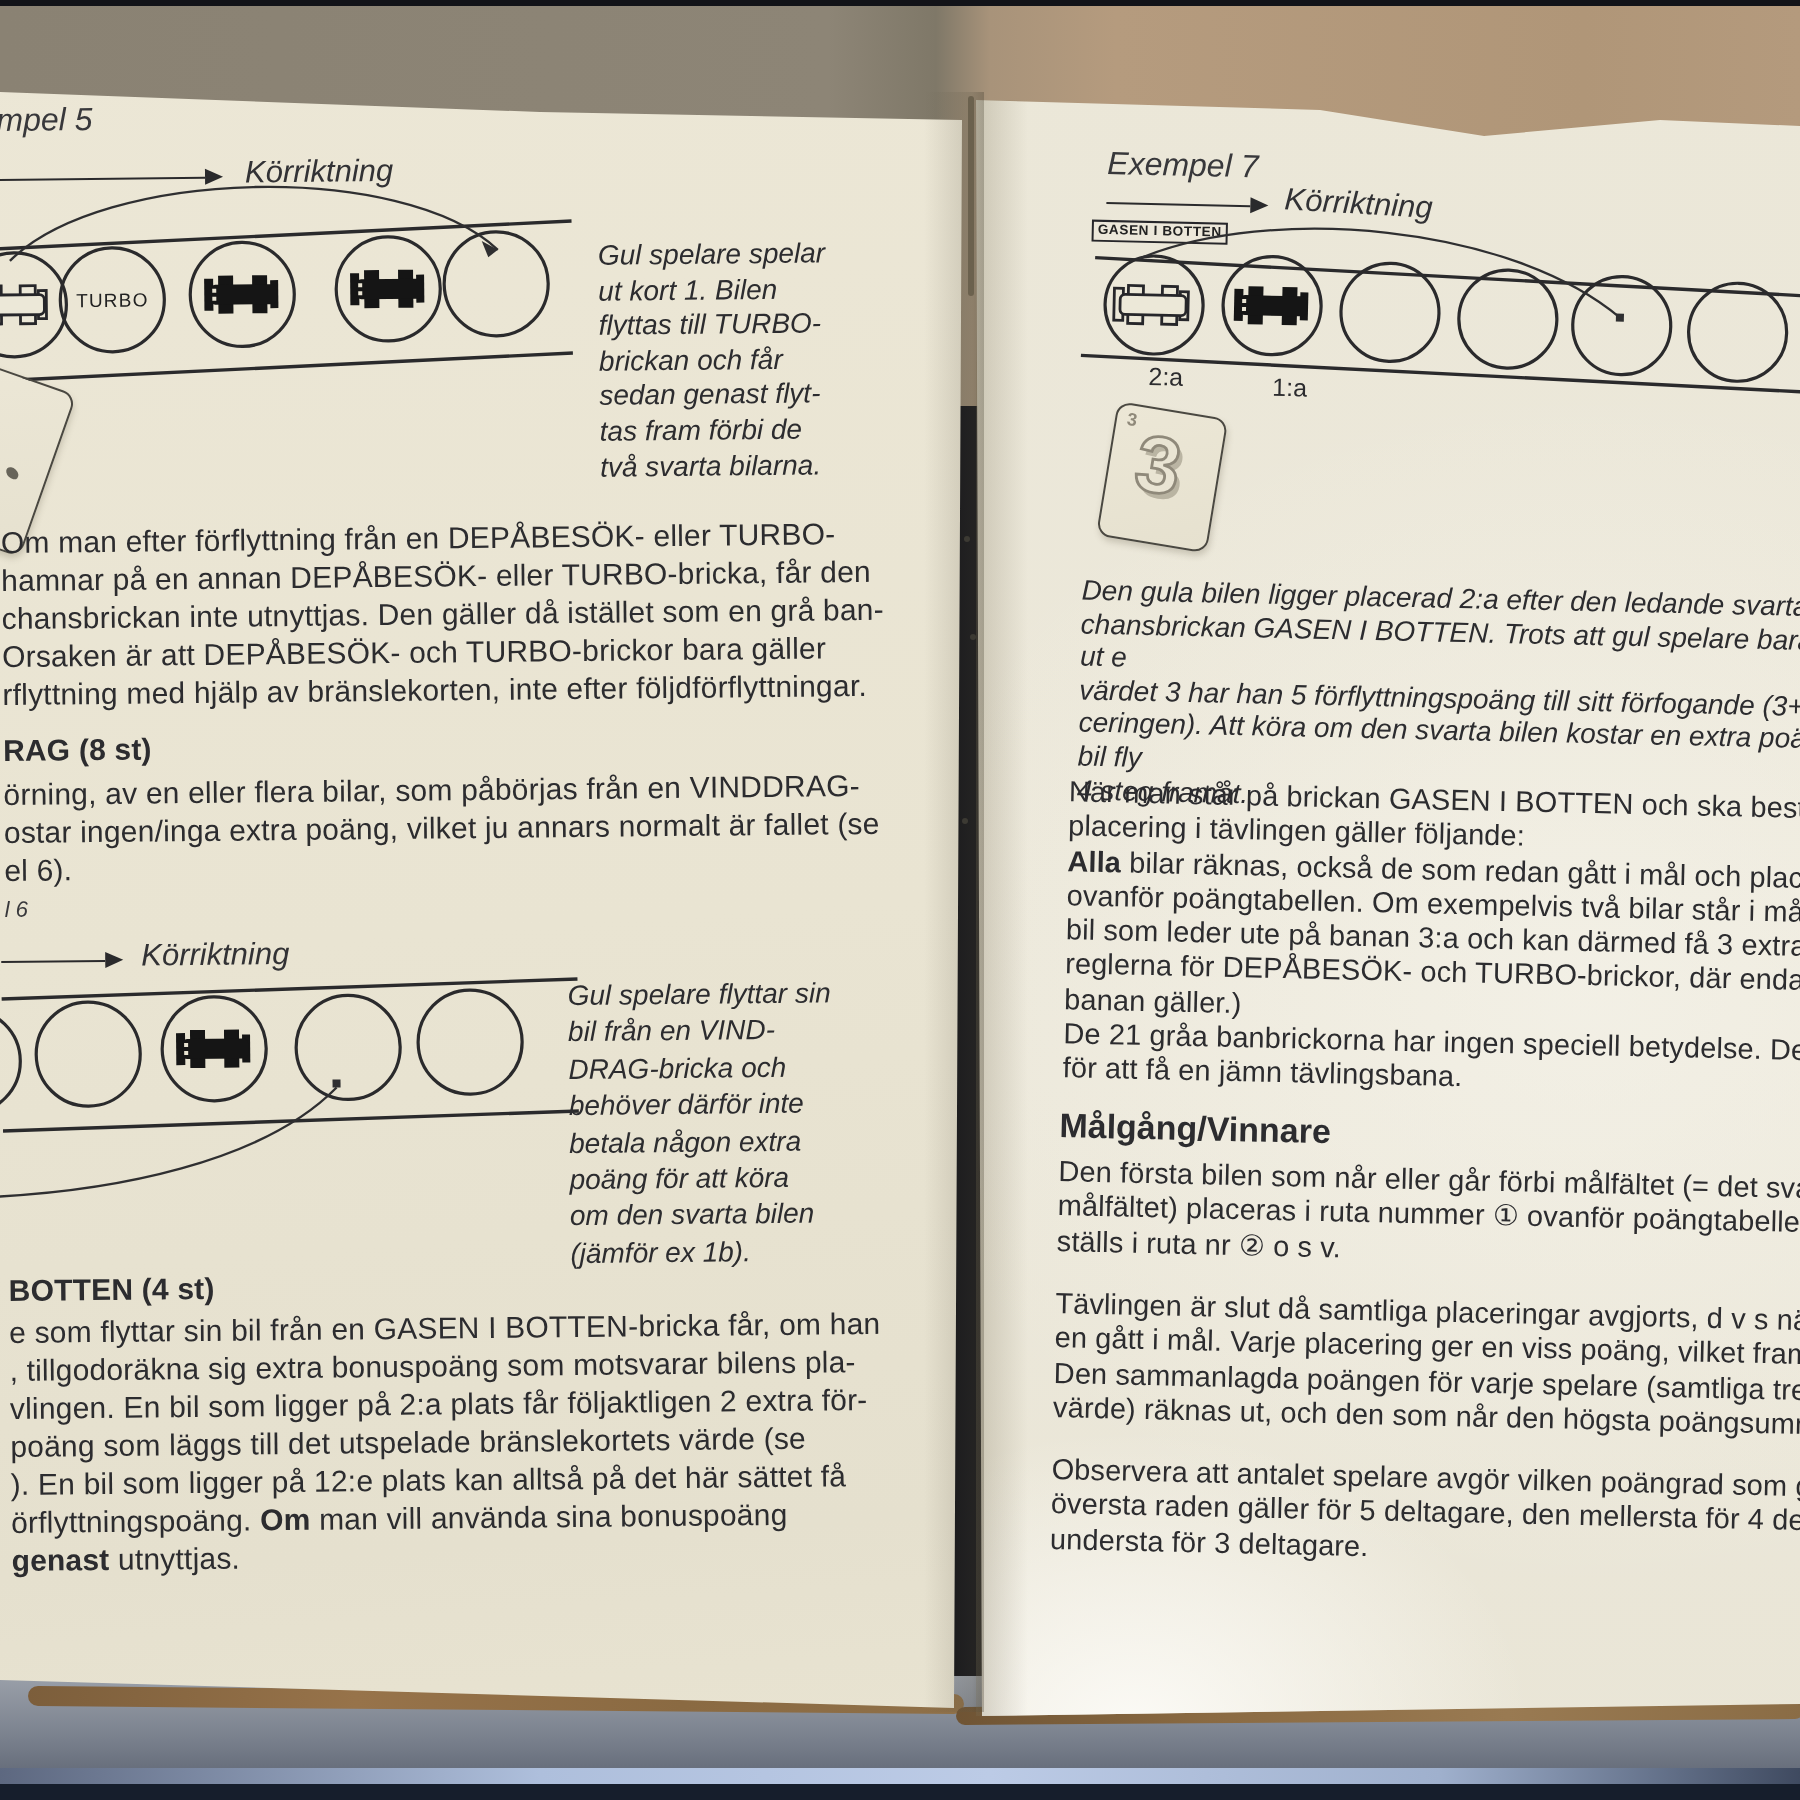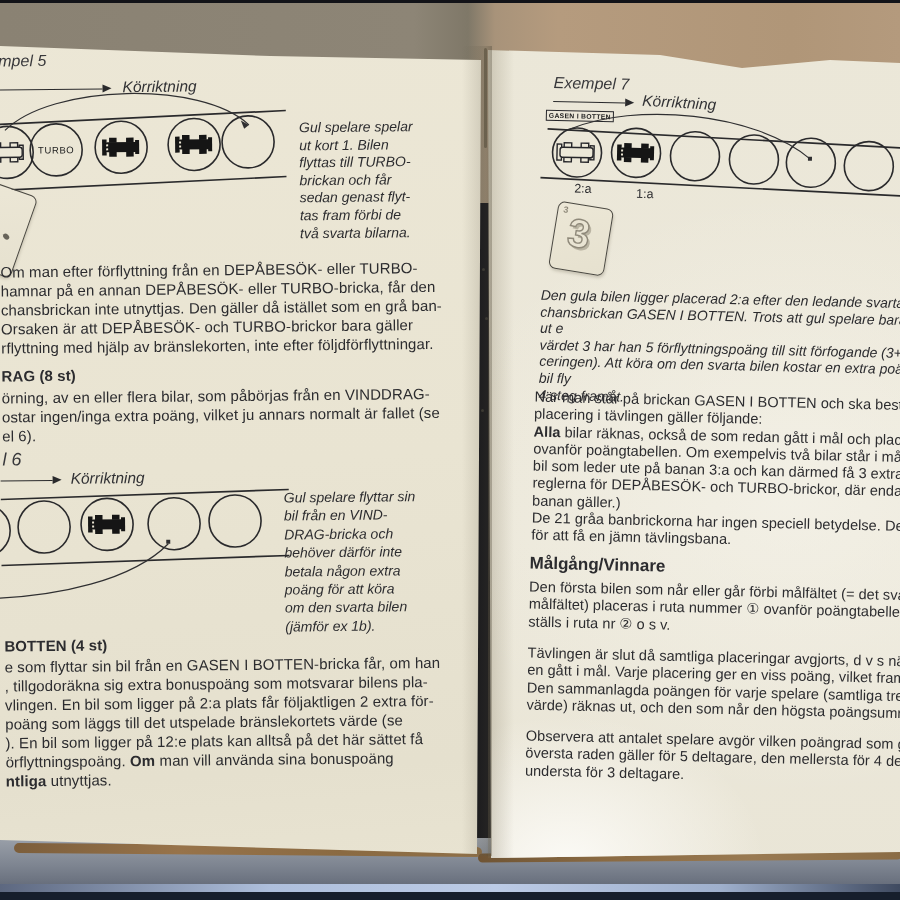--- a/index.html
+++ b/index.html
@@ -135,21 +135,21 @@
 hamnar på en annan DEPÅBESÖK- eller TURBO-bricka, får den
 chansbrickan inte utnyttjas. Den gäller då istället som en grå ban-
 Orsaken är att DEPÅBESÖK- och TURBO-brickor bara gäller
 rflyttning med hjälp av bränslekorten, inte efter följdförflyttningar.</div>
 
   <div class="abs txt para b" style="left:2px;top:364px">RAG (8 st)</div>
   <div class="abs txt para" style="left:2px;top:386px;width:466px">örning, av en eller flera bilar, som påbörjas från en VINDDRAG-
 ostar ingen/inga extra poäng, vilket ju annars normalt är fallet (se
 el 6).</div>
 
-  <div class="abs exlabel" style="left:2px;top:447px;font-size:18px">l 6</div>
+  <div class="abs exlabel" style="left:2px;top:447px;font-size:11px">l 6</div>
   <div class="abs dir" style="left:0;top:478px;width:52px"></div>
   <div class="abs dirlabel" style="left:70px;top:468px">Körriktning</div>
 
   <svg class="abs" style="left:0;top:486px" width="300" height="118" viewBox="0 0 300 118">
     <path d="M0,11 L288,4" stroke="#2a2a2c" stroke-width="1.7" fill="none"></path>
     <path d="M0,77 L288,70" stroke="#2a2a2c" stroke-width="1.7" fill="none"></path>
     <circle cx="-17" cy="42" r="26" fill="none" stroke="#2a2a2c" stroke-width="1.6"></circle>
     <circle cx="43" cy="39" r="26" fill="none" stroke="#2a2a2c" stroke-width="1.6"></circle>
     <circle cx="106" cy="37" r="26" fill="none" stroke="#2a2a2c" stroke-width="1.6"></circle>
     <circle cx="173" cy="37" r="26" fill="none" stroke="#2a2a2c" stroke-width="1.6"></circle>
@@ -168,21 +168,21 @@
 om den svarta bilen
 (jämför ex 1b).</div>
 
   <div class="abs txt para b" style="left:2px;top:634px">BOTTEN (4 st)</div>
   <div class="abs txt para" style="left:2px;top:655px;width:470px">e som flyttar sin bil från en GASEN I BOTTEN-bricka får, om han
 , tillgodoräkna sig extra bonuspoäng som motsvarar bilens pla-
 vlingen. En bil som ligger på 2:a plats får följaktligen 2 extra för-
 poäng som läggs till det utspelade bränslekortets värde (se
 ). En bil som ligger på 12:e plats kan alltså på det här sättet få
 örflyttningspoäng. <b>Om</b> man vill använda sina bonuspoäng
-<b>ntliga</b> utnyttjas.</div>
+<b>genast</b> utnyttjas.</div>
 </div>
 
 <div class="abs" style="left:0;top:0;width:900px;height:900px;transform:rotate(1.3deg);transform-origin:555px 110px">
 
   <div class="abs exlabel" style="left:553px;top:74px">Exempel 7</div>
   <div class="abs dir" style="left:553px;top:101px;width:72px"></div>
   <div class="abs dirlabel" style="left:642px;top:91px;transform:rotate(2deg)">Körriktning</div>
 
   <div class="abs gasen-tile" style="left:546px;top:110px">GASEN I BOTTEN</div>
 

